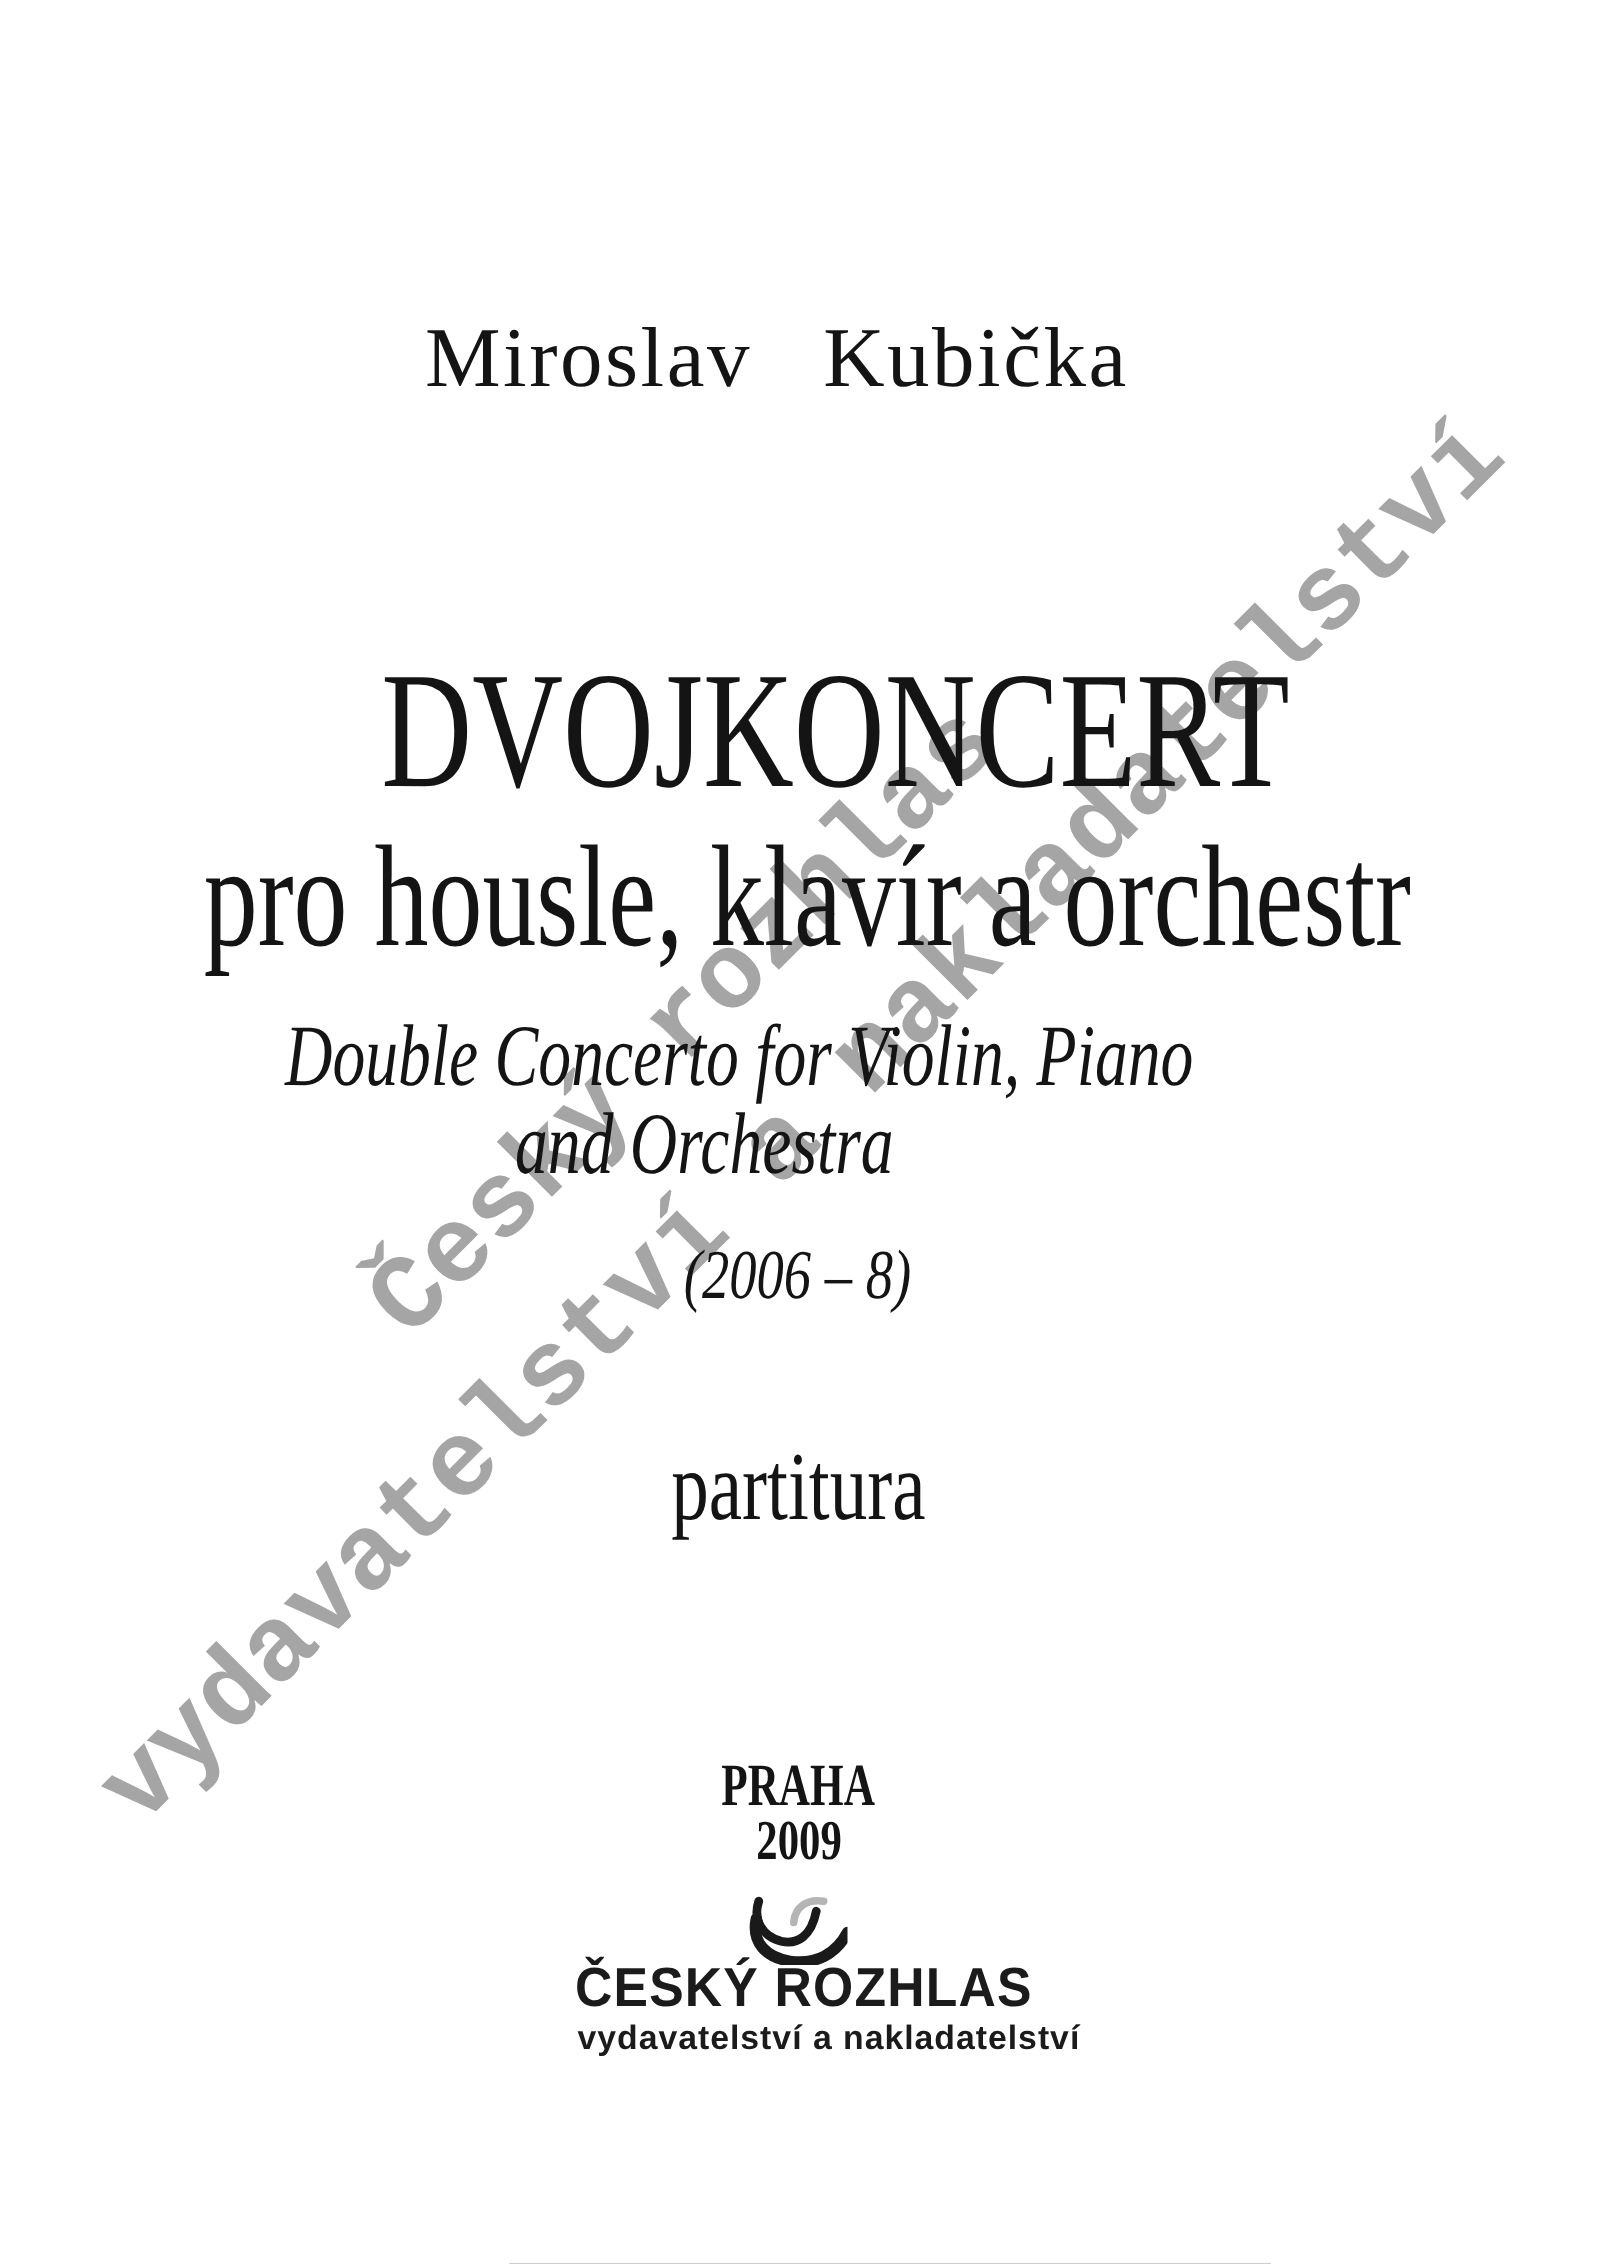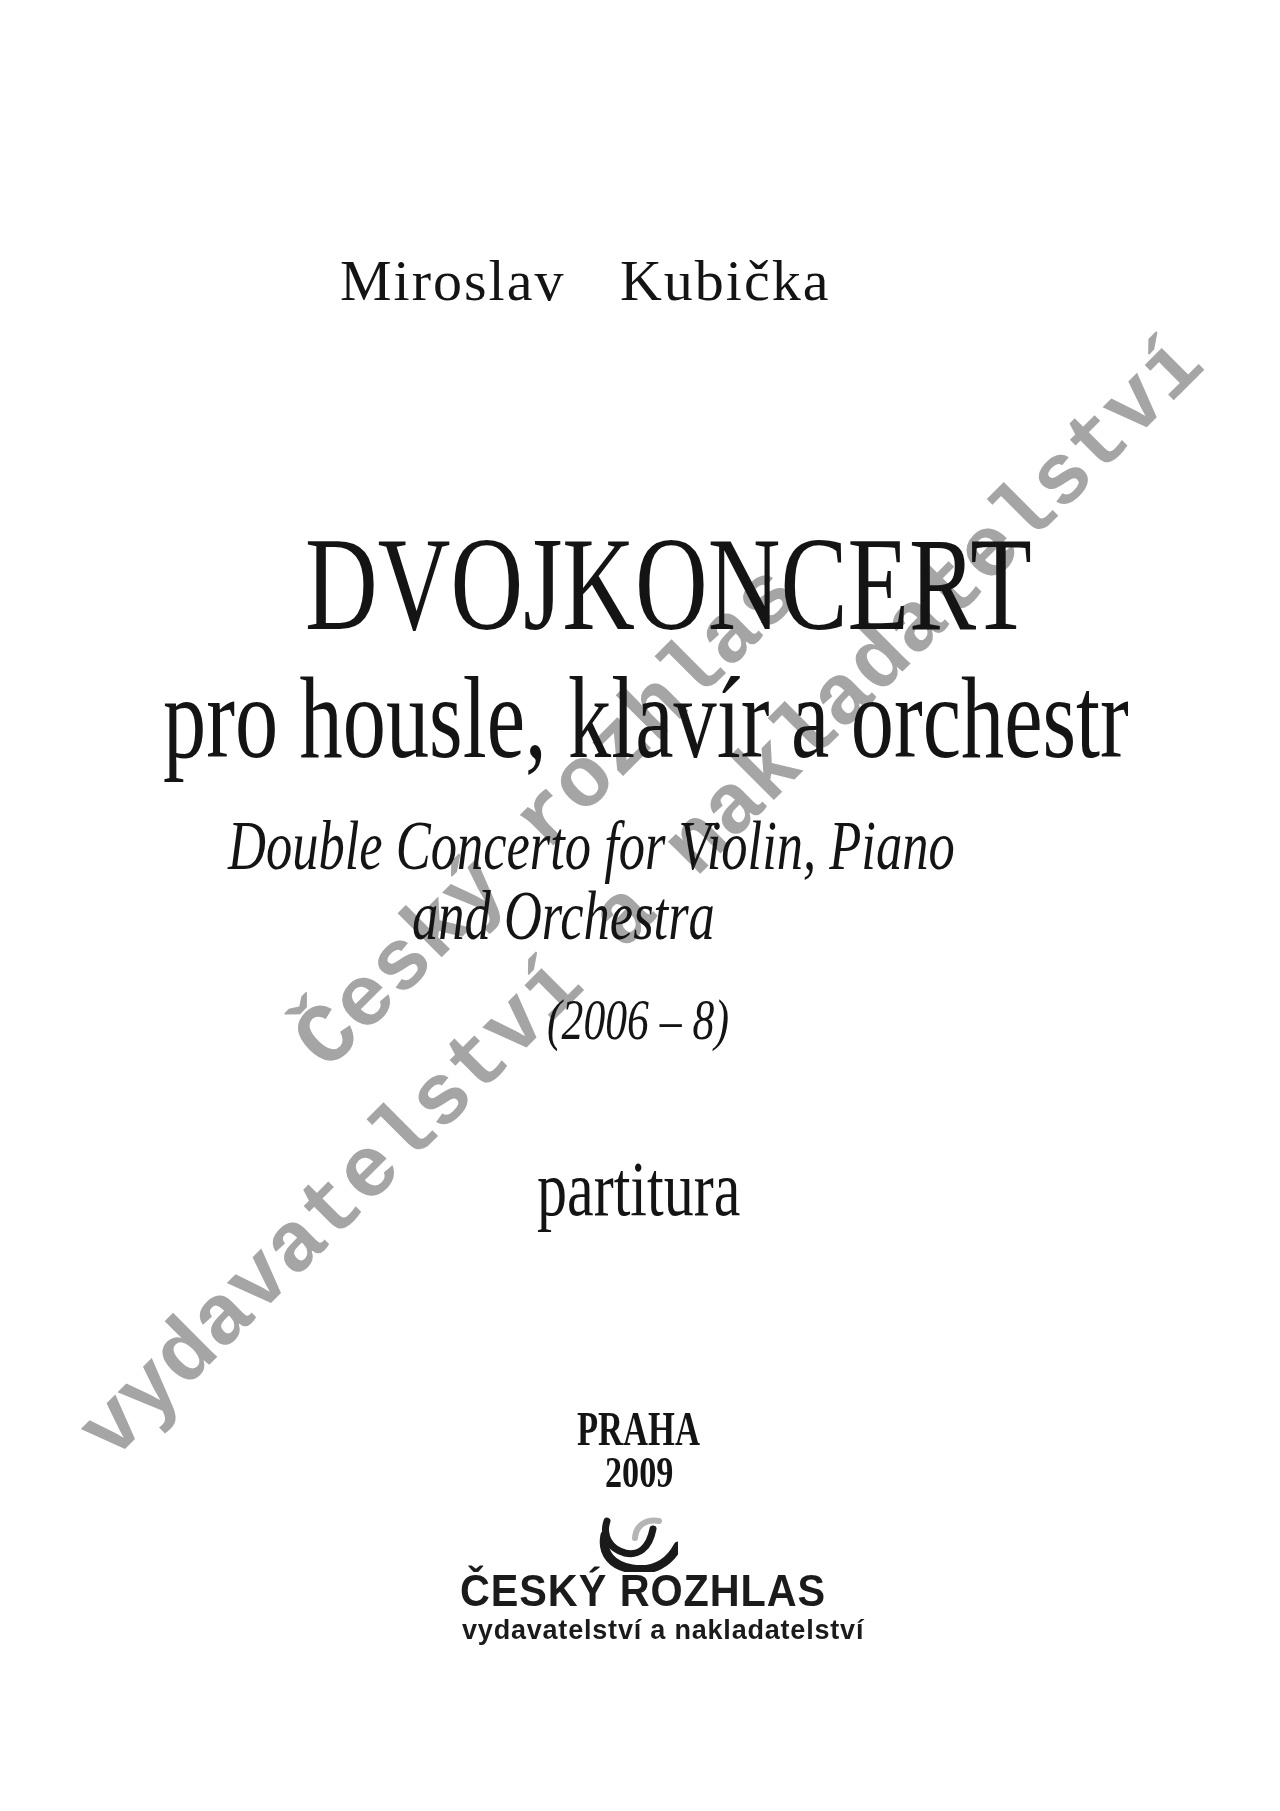--- a/index.html
+++ b/index.html
@@ -20,21 +20,21 @@
     font-size:86px;
     fill:#a5a5a5;
   }
   
   .line{
     position:absolute;
     white-space:nowrap;
     line-height:1.2;
     transform-origin:0 0;
   }
-  .t-author{left:340px;top:246px;font-size:58px;letter-spacing:2px;word-spacing:38px;}
+  .t-author{left:340px;top:246px;font-size:68px;letter-spacing:2px;word-spacing:38px;}
   .t-title{left:305px;top:505px;font-size:133px;transform:scaleX(0.757);}
   .t-sub-cs{left:163px;top:649px;font-size:116px;transform:scaleX(0.744);}
   .t-sub-en1{left:228px;top:804px;font-size:70px;font-style:italic;transform:scaleX(0.75);}
   .t-sub-en2{left:412px;top:874px;font-size:70px;font-style:italic;transform:scaleX(0.75);}
   .t-years{left:547px;top:987px;font-size:56px;font-style:italic;transform:scaleX(0.78);}
   .t-score{left:537px;top:1142px;font-size:78px;transform:scaleX(0.77);}
   .t-city{left:577px;top:1400px;font-size:48px;font-weight:bold;transform:scaleX(0.72);}
   .t-year{left:605px;top:1445px;font-size:45px;font-weight:bold;transform:scaleX(0.76);}
   
   .logo-mark{position:absolute;left:598px;top:1516px;width:80px;height:56px;}

